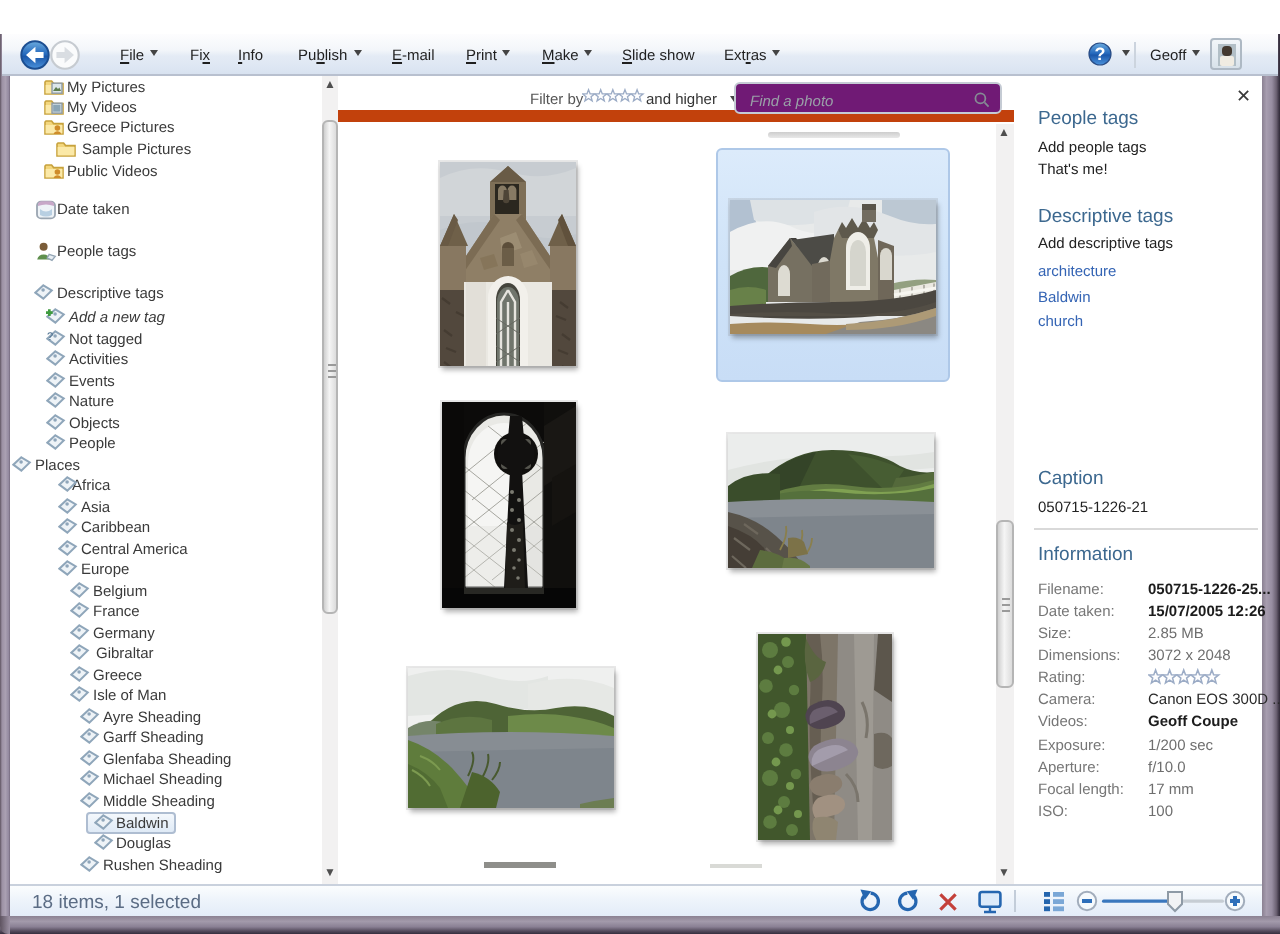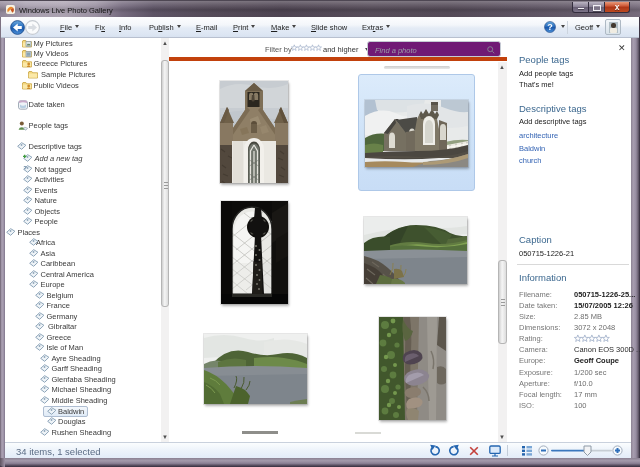--- a/index.html
+++ b/index.html
@@ -48,21 +48,21 @@
 
 #sidebar { position:absolute; left:5px; top:38px; width:164px; height:404px; background:#fff; overflow:hidden; }
 .ti { position:absolute; font-size:7.5px; color:#3a3a3a; white-space:nowrap; }
 .ti svg { position:absolute; }
 #sbscroll { position:absolute; left:156px; top:0px; width:8px; height:404px; background:#f2f1f1; }
 #sbthumb { position:absolute; left:0px; top:22px; width:8px; height:247px; background:linear-gradient(90deg,#cfcfcf 0,#f5f5f5 45%,#dcdcdc 100%); border:1px solid #b5b5b5; border-radius:3px; }
 .sarr { position:absolute; left:0; width:8px; height:10px; font-size:6px; color:#4f4f4f; text-align:center; line-height:10px; }
 
 
 #thumbs { position:absolute; left:169px; top:38px; width:338px; height:404px; background:#fff; }
-#filterbar { position:absolute; left:0; top:0; width:338px; height:23px; border-bottom:4px solid #c2410c; }
+#filterbar { position:absolute; left:0; top:0; width:338px; height:23px; border-bottom:6px solid #c2410c; }
 #searchbox { position:absolute; left:198px; top:3px; width:134px; height:16px; background:#701a75; border:1px solid #c5cbd4; border-radius:3px; }
 #searchbox span { position:absolute; left:7px; top:4px; font-size:7.5px; font-style:italic; color:#9aa0a8; }
 #thscroll { position:absolute; left:329px; top:24px; width:9px; height:380px; background:#f2f1f1; }
 #ththumb { position:absolute; left:0px; top:198px; width:9px; height:84px; background:linear-gradient(90deg,#cfcfcf 0,#f5f5f5 45%,#dcdcdc 100%); border:1px solid #b5b5b5; border-radius:3px; }
 .grip { position:absolute; left:2px; width:4px; height:1px; background:#9a9a9a; }
 #groupbar { position:absolute; left:215px; top:28px; width:66px; height:2.5px; border-radius:2px; background:linear-gradient(180deg,#cdcdcd,#e8e8e8); }
 .sel { position:absolute; left:189px; top:36px; width:117px; height:117px; border:1px solid #aec8e8; border-radius:3px;
   background:linear-gradient(180deg,#dcebfb 0,#cfe3f8 50%,#c8ddf6 100%); }
 .ph { position:absolute; box-shadow:1px 2px 2.5px rgba(0,0,0,.3); outline:1px solid rgba(130,130,130,.18); }
 .ph svg { display:block; }
@@ -80,33 +80,20 @@
 
 #statusbar { position:absolute; left:5px; top:442px; width:626px; height:16px;
   background:linear-gradient(180deg,#fbfdfe 0,#eef4fb 45%,#e3ecf8 100%);
   border-top:1px solid #c9d1dd; }
 #statusbar .cnt { position:absolute; left:11px; top:3px; font-size:9.5px; color:#5b6c84; }
 .stico { position:absolute; top:1px; }
 </style>
 </head>
 <body>
 <div id="win">
-  <div id="titlebar">
-    <svg id="appicon" viewBox="0 0 10 10">
-        <rect x="0" y="0" width="10" height="10" rx="2" fill="#f6f1e2"></rect>
-        <path d="M2 8 A4 4 0 0 1 8 3 L5 5 Z" fill="#e98a2a"></path>
-        <path d="M8 3 A4 4 0 0 1 7 8.5 L5 5 Z" fill="#c8541f"></path>
-      </svg>
-    <div id="title">Windows Live Photo Gallery</div>
-    <div id="caps">
-      <div class="cap" id="cap-min"></div>
-      <div class="cap" id="cap-max"></div>
-      <div class="cap" id="cap-close"></div>
-    </div>
-  </div>
   <div id="borderL"></div>
     <div id="borderR"></div>
     <div id="borderB"></div>
 
   <div id="menubar">
     <svg style="position:absolute;left:9px;top:3px" width="15" height="15" viewBox="0 0 14 14">
       <circle cx="7" cy="7" r="6.4" fill="url(#bgrad)" stroke="#1c4e91" stroke-width=".9"></circle>
       <defs>
           <linearGradient id="bgrad" x1="0" y1="0" x2="0" y2="1">
             <stop offset="0" stop-color="#6aaade"></stop>
@@ -552,29 +539,29 @@
     <div class="row" style="top:252px"><span class="lbl">Filename:</span><span class="valb">050715-1226-25...</span></div>
     <div class="row" style="top:263px"><span class="lbl">Date taken:</span><span class="valb">15/07/2005  12:26</span></div>
     <div class="row" style="top:274px"><span class="lbl">Size:</span><span class="val">2.85 MB</span></div>
     <div class="row" style="top:285px"><span class="lbl">Dimensions:</span><span class="val">3072 x 2048</span></div>
     <div class="row" style="top:296px"><span class="lbl">Rating:</span><svg style="position:absolute;left:55px;top:0" width="37" height="9" viewBox="0 0 37 9">
           <g transform="scale(0.95)">
             <use href="#st5"></use>
           </g>
         </svg></div>
     <div class="row" style="top:307px"><span class="lbl">Camera:</span><span class="val" style="color:#2a2a2a">Canon EOS 300D ...</span></div>
-    <div class="row" style="top:318px"><span class="lbl">Europe:</span><span class="valb">Geoff Coupe</span></div>
+    <div class="row" style="top:318px"><span class="lbl">Videos:</span><span class="valb">Geoff Coupe</span></div>
     <div class="row" style="top:330px"><span class="lbl">Exposure:</span><span class="val">1/200 sec</span></div>
     <div class="row" style="top:341px"><span class="lbl">Aperture:</span><span class="val">f/10.0</span></div>
     <div class="row" style="top:352px"><span class="lbl">Focal length:</span><span class="val">17 mm</span></div>
     <div class="row" style="top:363px"><span class="lbl">ISO:</span><span class="val">100</span></div>
   </div>
 
   <div id="statusbar">
-    <div class="cnt">34 items, 1 selected</div>
+    <div class="cnt">18 items, 1 selected</div>
     <svg class="stico" style="left:424px" width="12" height="13" viewBox="0 0 12 13">
       <path d="M3.2 3.8 A4.1 4.1 0 1 0 6.3 2.6" fill="none" stroke="#2566b0" stroke-width="1.6"></path>
       <path d="M1.2 0.8 L6.6 1.6 L3.4 6 Z" fill="#2566b0"></path>
     </svg>
     <svg class="stico" style="left:443px" width="12" height="13" viewBox="0 0 12 13">
       <path d="M8.8 3.8 A4.1 4.1 0 1 1 5.7 2.6" fill="none" stroke="#2566b0" stroke-width="1.6"></path>
       <path d="M10.8 0.8 L5.4 1.6 L8.6 6 Z" fill="#2566b0"></path>
     </svg>
     <svg class="stico" style="left:464px;top:3px" width="10" height="10" viewBox="0 0 10 10">
       <path d="M1.2 1.2 L8.8 8.8 M8.8 1.2 L1.2 8.8" stroke="#c4403a" stroke-width="1.6"></path>

